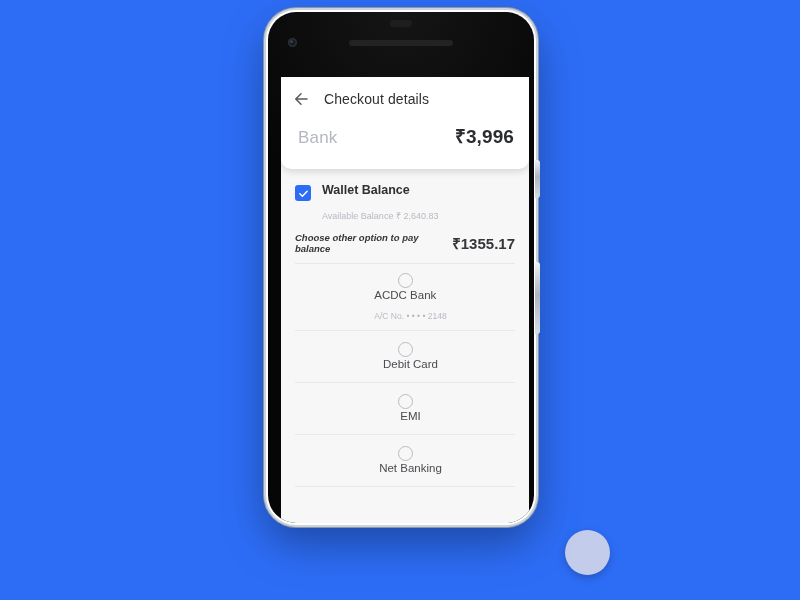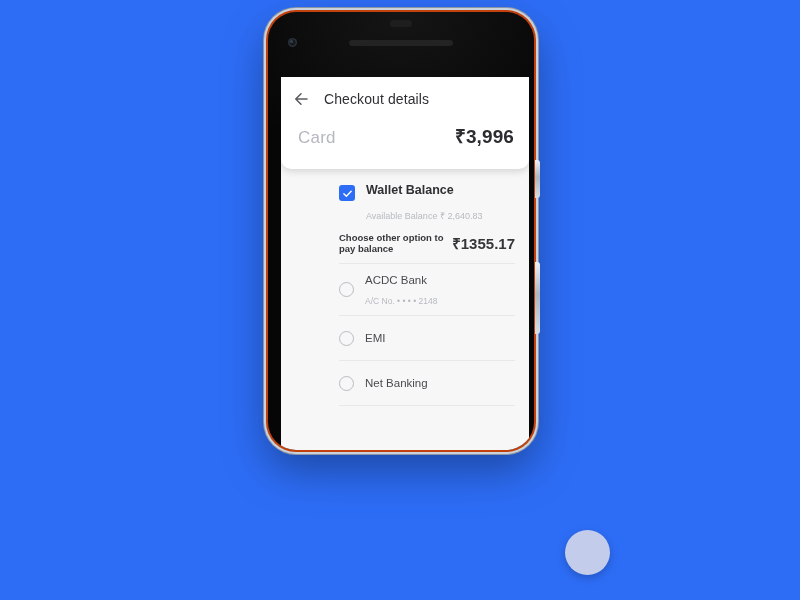--- a/index.html
+++ b/index.html
@@ -14,23 +14,23 @@
     font-family: "Liberation Sans", sans-serif;
     position: relative;
   }
 
   
   .phone {
     position: absolute;
     left: 266px;
     top: 10px;
     width: 270px;
-    height: 442px;
+    height: 515px;
     border-radius: 30px;
-    background: #c2410c;
+    background: #ffffff;
     box-shadow:
       0 0 0 2px #c9d2dd,
       0 0 0 3px #8c96a3,
       0 18px 44px rgba(0,0,0,0.35);
   }
   .phone-inner {
     position: absolute;
     inset: 2px;
     border-radius: 28px;
     background:
@@ -157,21 +157,20 @@
     font-weight: bold;
     color: #2b2c30;
     letter-spacing: 0.1px;
   }
 
   
   .list-area {
     position: relative;
     background: #f7f7f7;
     padding-top: 14px;
-    padding-left: 44px;
   }
 
   
   .wallet-block {
     padding: 0 14px 0 14px;
   }
   .wallet-row {
     display: flex;
     align-items: flex-start;
     padding-bottom: 6px;
@@ -206,36 +205,38 @@
     display: flex;
     align-items: center;
     justify-content: space-between;
     padding: 4px 0 9px 0;
     border-bottom: 1px solid #e8e8e8;
   }
   .balance-label {
     font-size: 9.5px;
     font-weight: bold;
     color: #35363a;
+    font-style: italic;
   }
   .balance-amount {
     font-size: 15px;
     font-weight: bold;
     color: #35363a;
   }
 
   
   .option-row {
     display: flex;
     align-items: center;
     margin: 0 14px;
     padding: 11px 0;
     border-bottom: 1px solid #e8e8e8;
     cursor: pointer;
     min-height: 22px;
+    flex-direction: column;
   }
   .option-row.tall { padding: 9px 0; }
   .radio {
     width: 15px;
     height: 15px;
     flex: none;
     border-radius: 50%;
     border: 1px solid #b9bcc2;
     background: transparent;
     box-sizing: border-box;
@@ -283,21 +284,21 @@
       <div class="header-card">
 
         <div class="appbar">
           <svg class="back-icon" viewBox="0 0 24 24">
             <path d="M20 12H5M5 12l7-7M5 12l7 7" fill="none" stroke="#5a5b60" stroke-width="2" stroke-linecap="round" stroke-linejoin="round"></path>
           </svg>
           <div class="appbar-title">Checkout details</div>
         </div>
 
         <div class="total-row">
-          <div class="total-label">Card</div>
+          <div class="total-label">Bank</div>
           <div class="total-amount">₹3,996</div>
         </div>
 
       </div>
 
       <div class="list-area">
 
         <div class="wallet-block">
           <div class="wallet-row">
             <div class="checkbox">
@@ -317,20 +318,26 @@
         </div>
 
         <div class="option-row tall">
           <div class="radio"></div>
           <div class="option-text">
             <div class="option-label">ACDC Bank</div>
             <div class="option-sub">A/C No. • • • • 2148</div>
           </div>
         </div>
 
+        <div class="option-row">
+          <div class="radio"></div>
+          <div class="option-text">
+            <div class="option-label">Debit Card</div>
+          </div>
+        </div>
 
 
 
         <div class="option-row">
           <div class="radio"></div>
           <div class="option-text">
             <div class="option-label">EMI</div>
           </div>
         </div>
 

